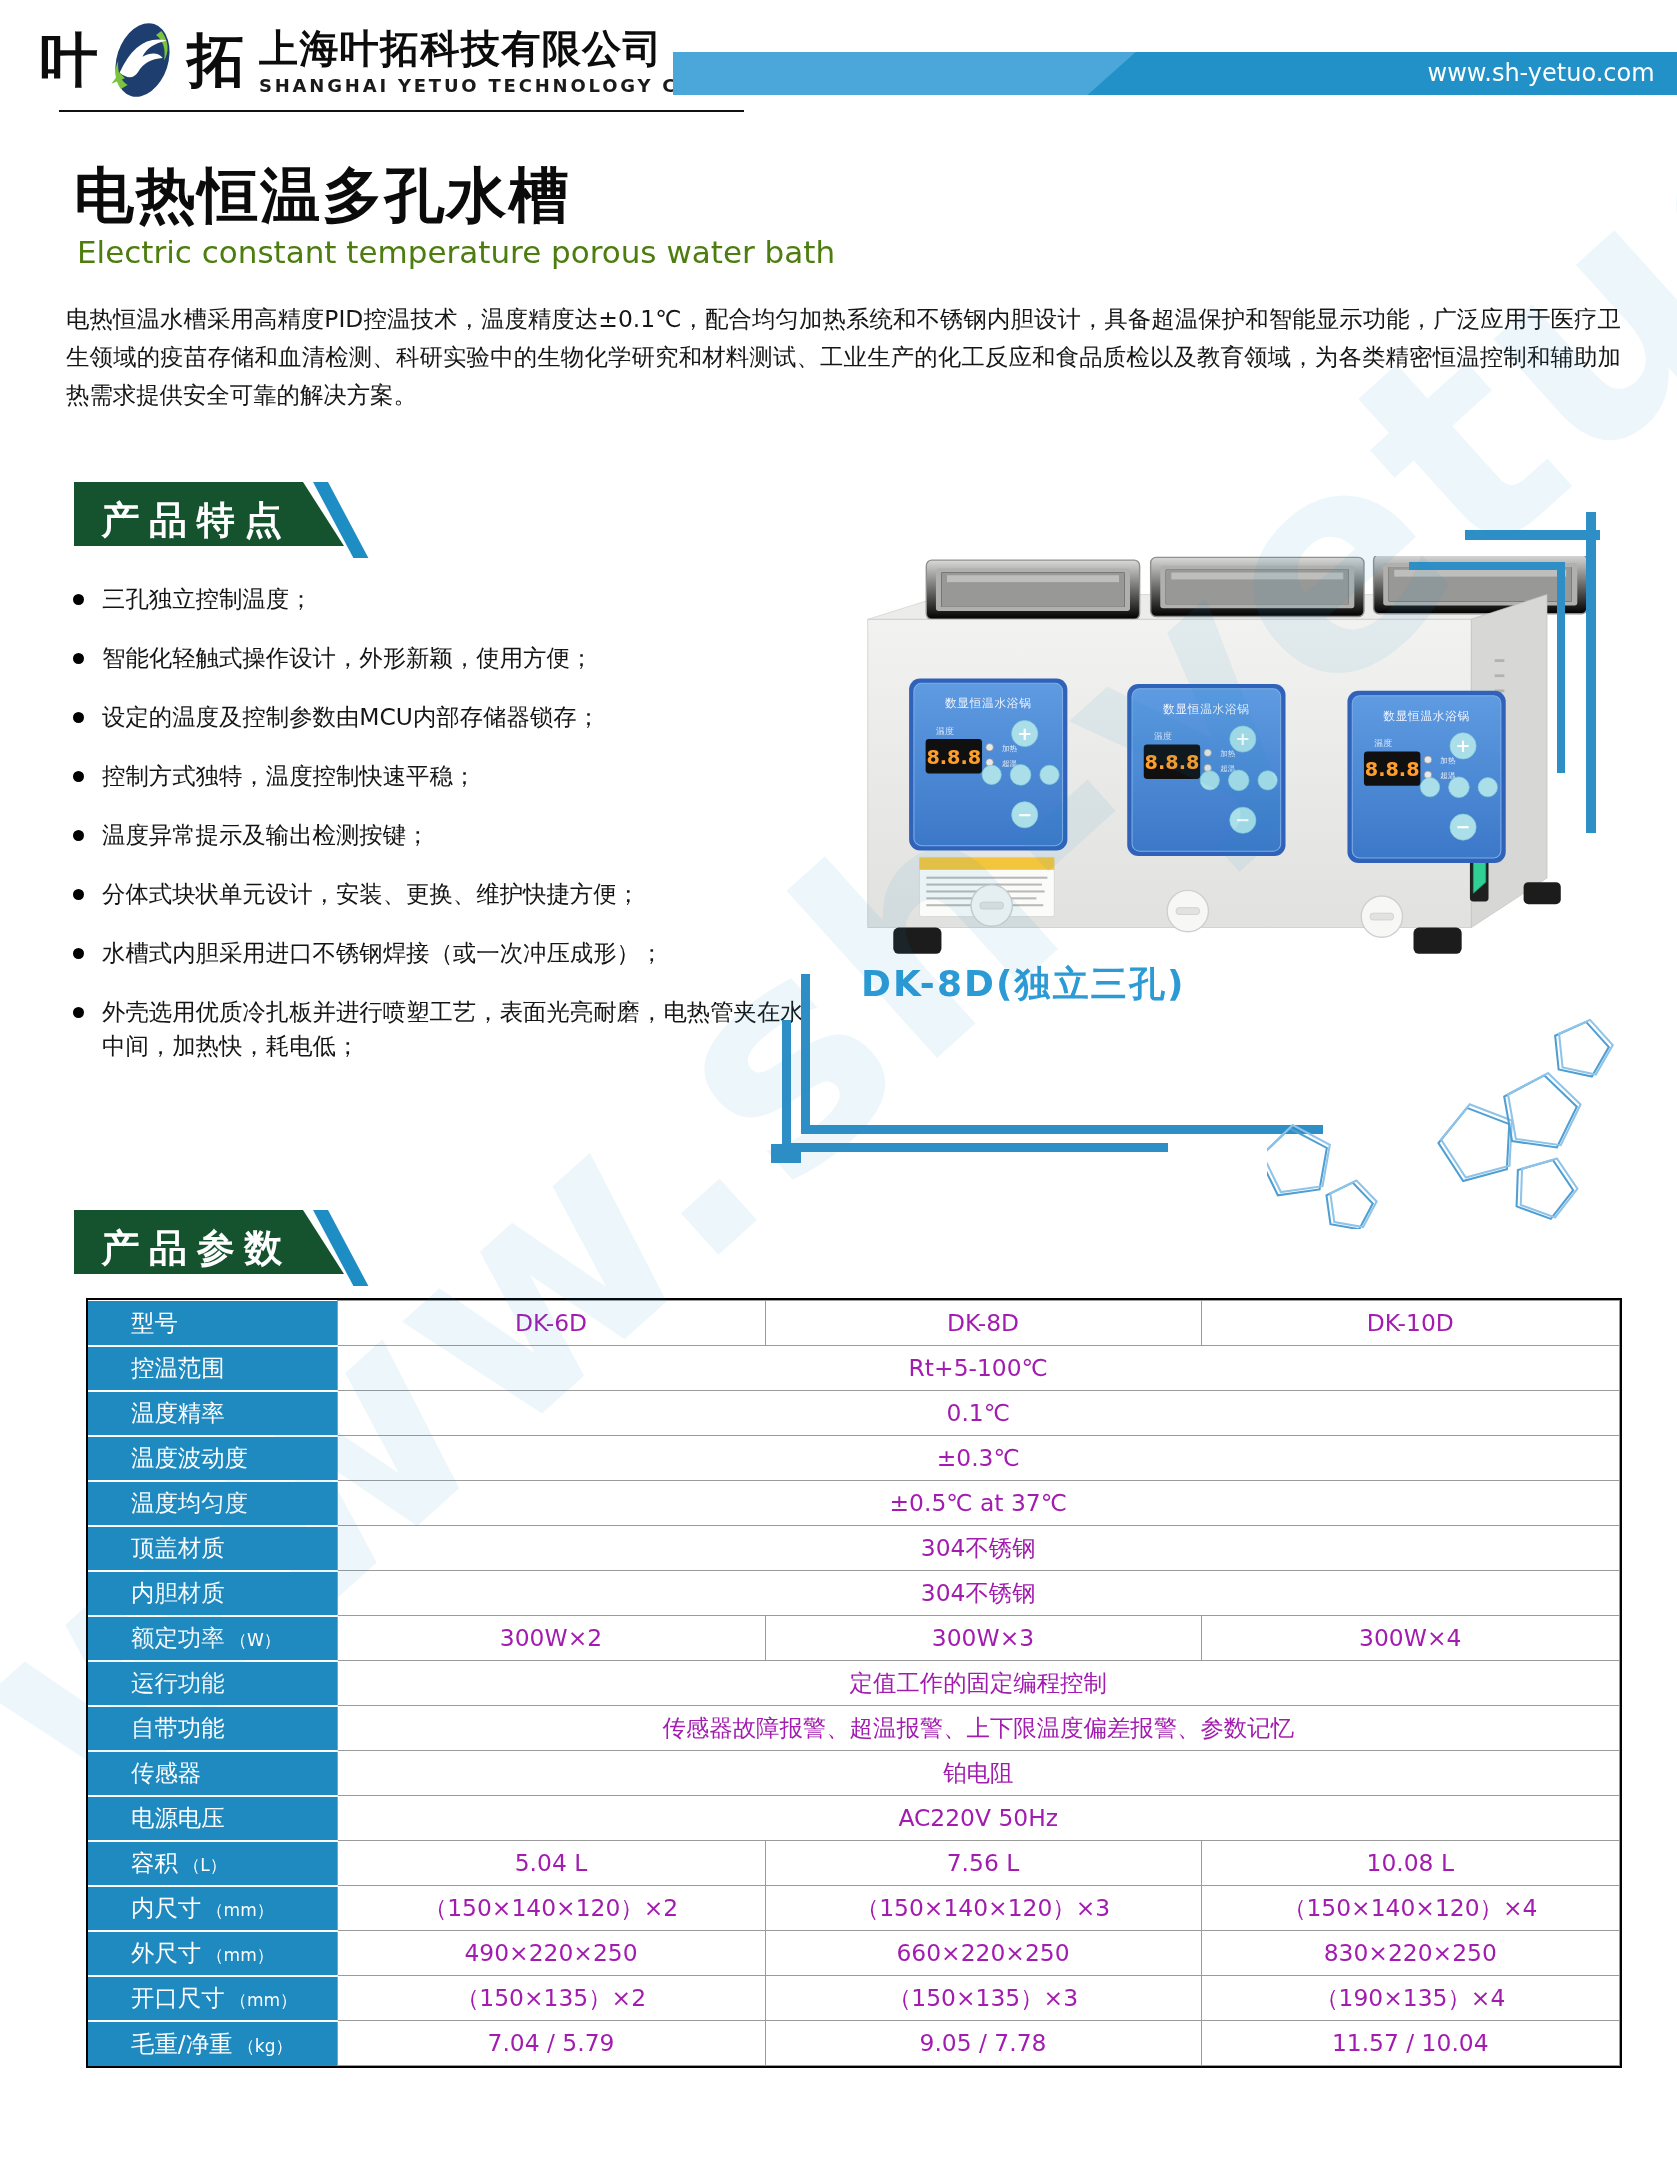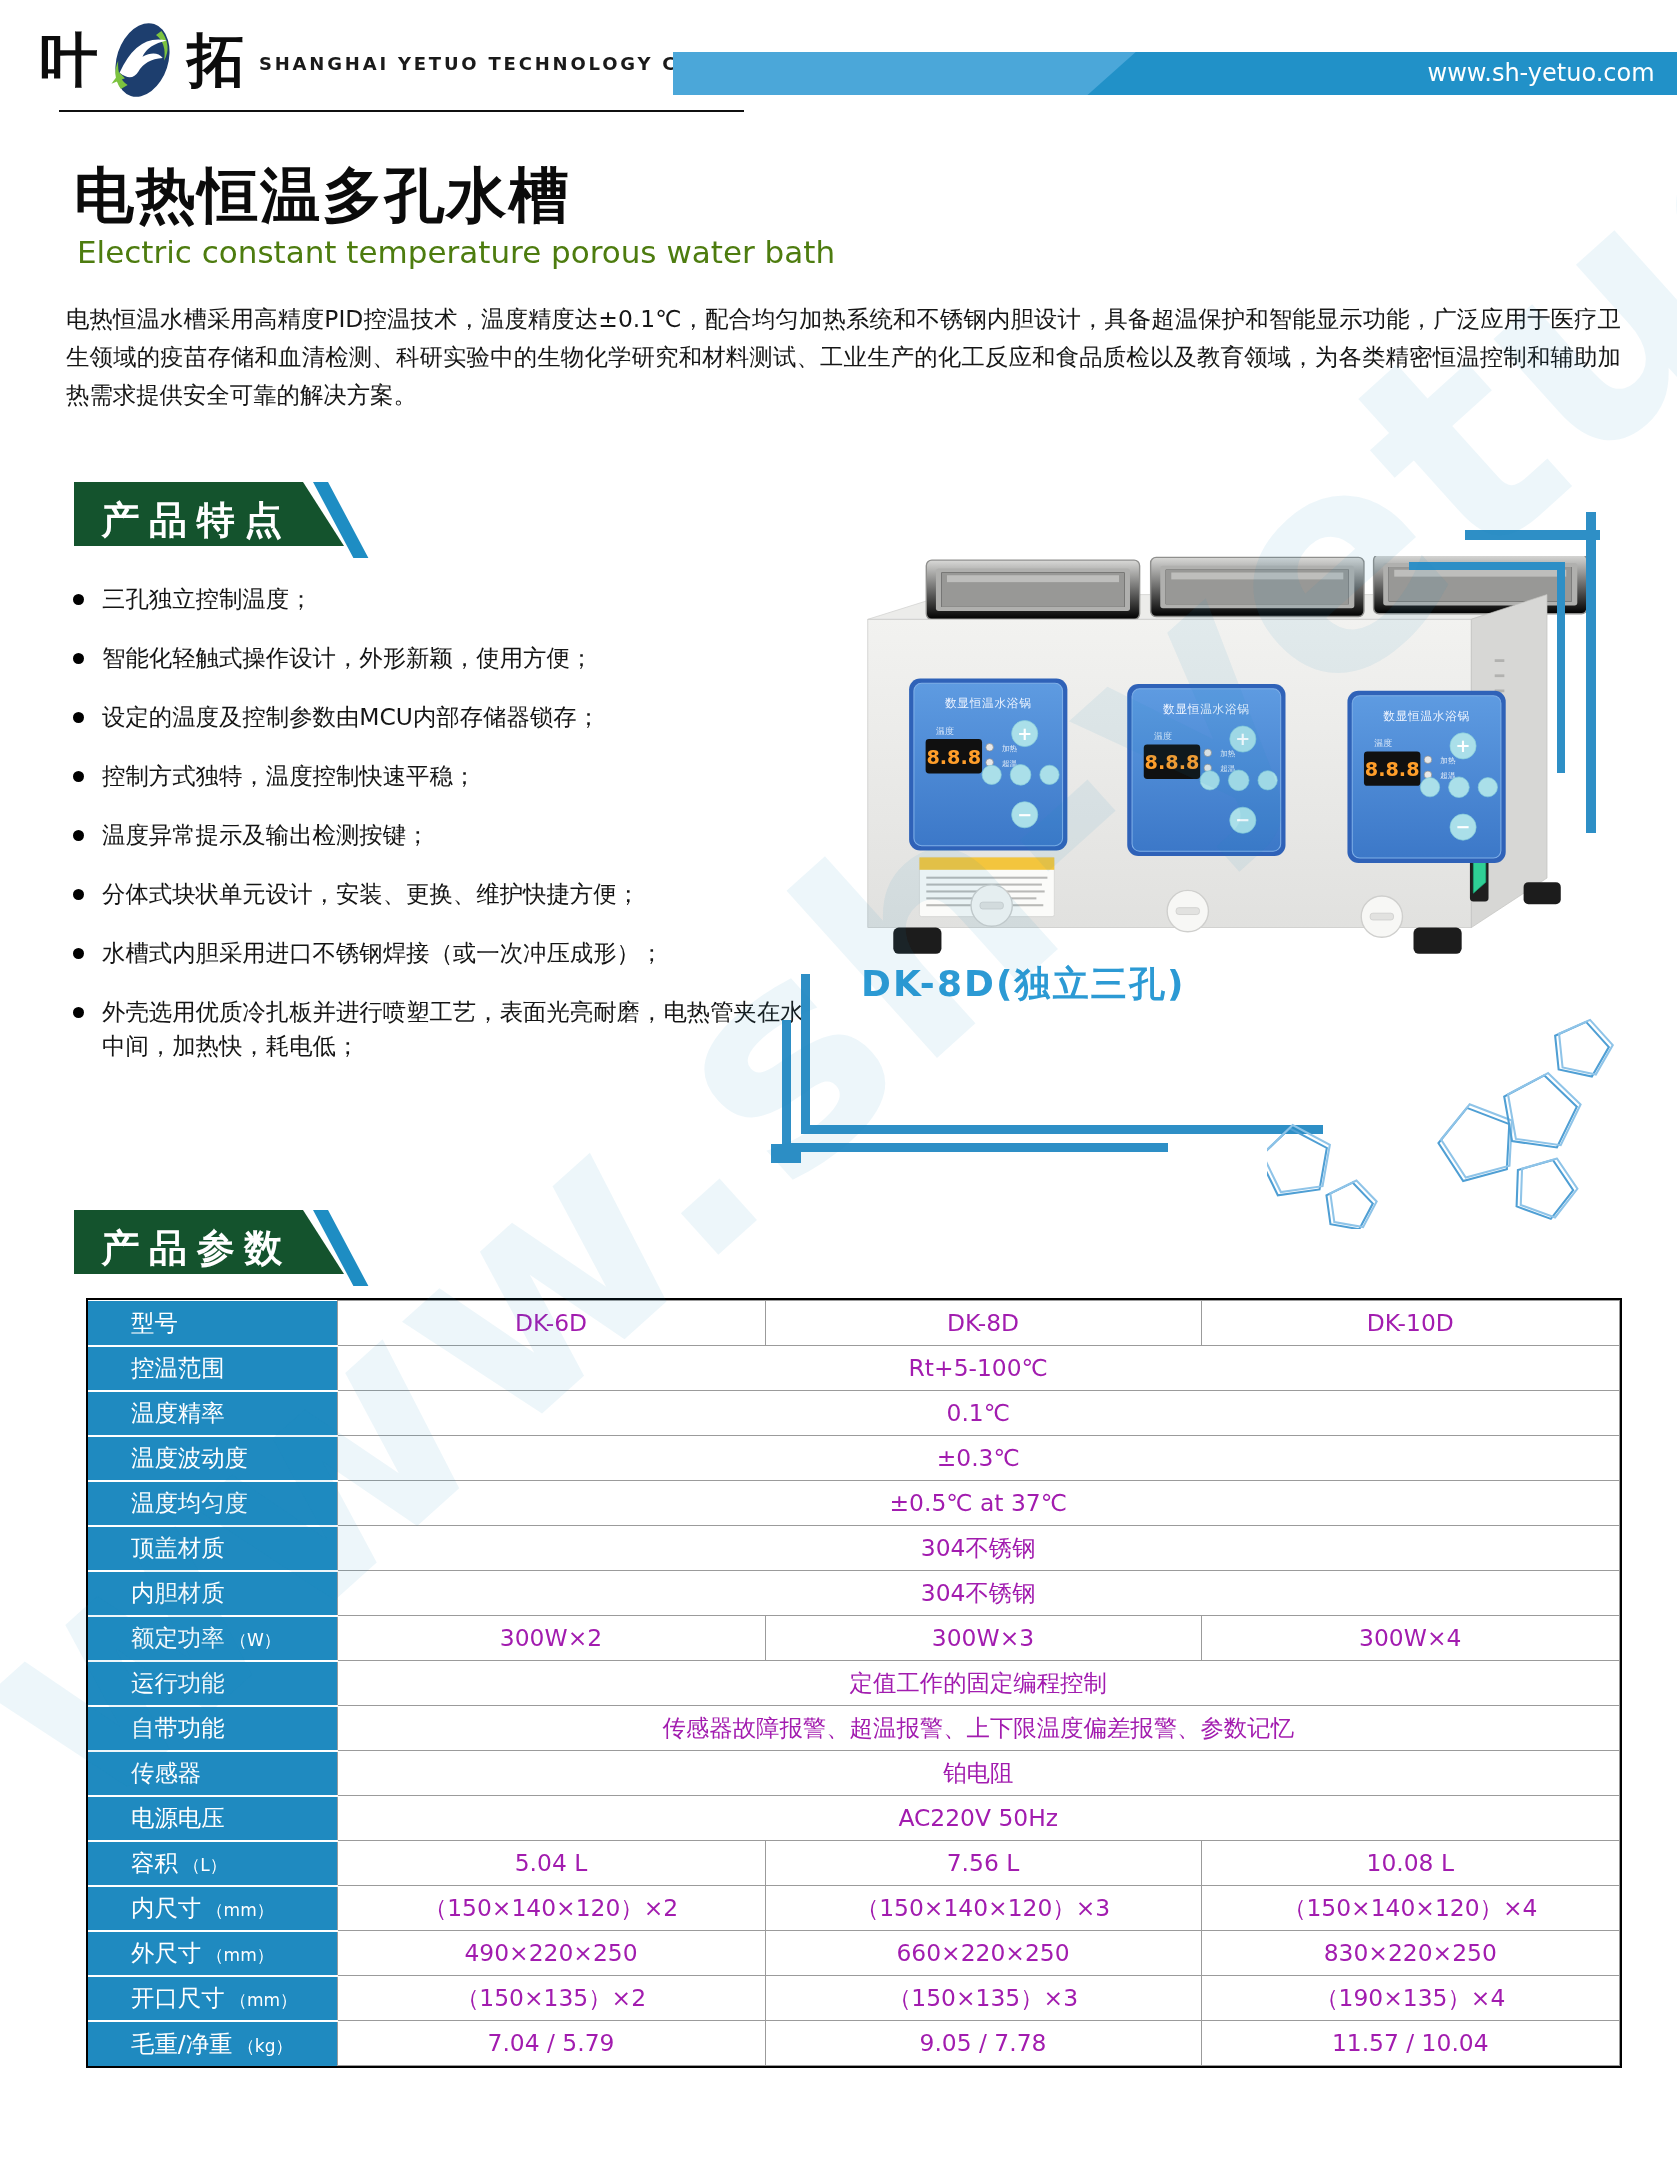--- a/index.html
+++ b/index.html
@@ -80,20 +80,21 @@
     <span class="logo-cn">叶</span>
     <svg class="logo-icon" viewBox="0 0 120 122">
       <ellipse cx="60" cy="61" rx="38" ry="56" transform="rotate(18 60 61)" fill="#1d3e6e"></ellipse>
       <path d="M88,18 Q104,40 92,62 Q96,36 80,24 Z" fill="#7cc33f"></path>
       <path d="M28,104 Q14,84 24,62 Q22,88 38,98 Z" fill="#7cc33f"></path>
       <path d="M26,80 Q52,22 96,32 Q68,38 60,56 Q80,46 90,58 Q64,60 54,78 Q44,94 26,80 Z" fill="#ffffff"></path>
       <path d="M26,80 L14,96 L34,88 Z" fill="#7cc33f"></path>
     </svg>
     <span class="logo-cn">拓</span>
     <div class="company">
+      <div class="company-cn">上海叶拓科技有限公司</div>
       <div class="company-en">SHANGHAI YETUO TECHNOLOGY CO.,LTD.</div>
     </div>
   </div>
   <div class="header-rule"></div>
   <div class="site-banner">
     <div class="lighter"></div>
     <div class="url">www.sh-yetuo.com</div>
   </div>
 
   <div class="title-cn">电热恒温多孔水槽</div>

